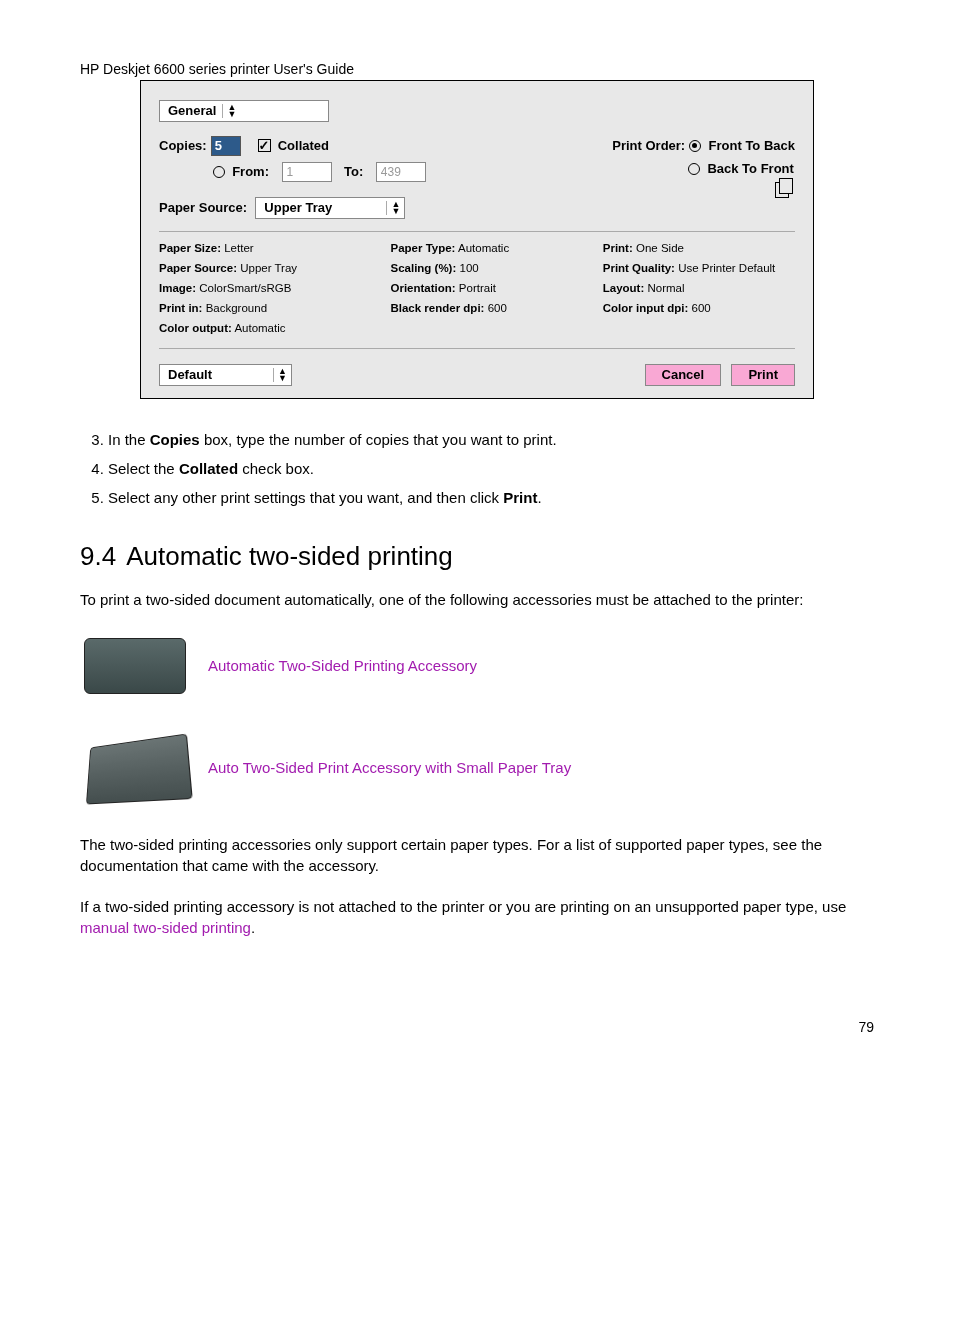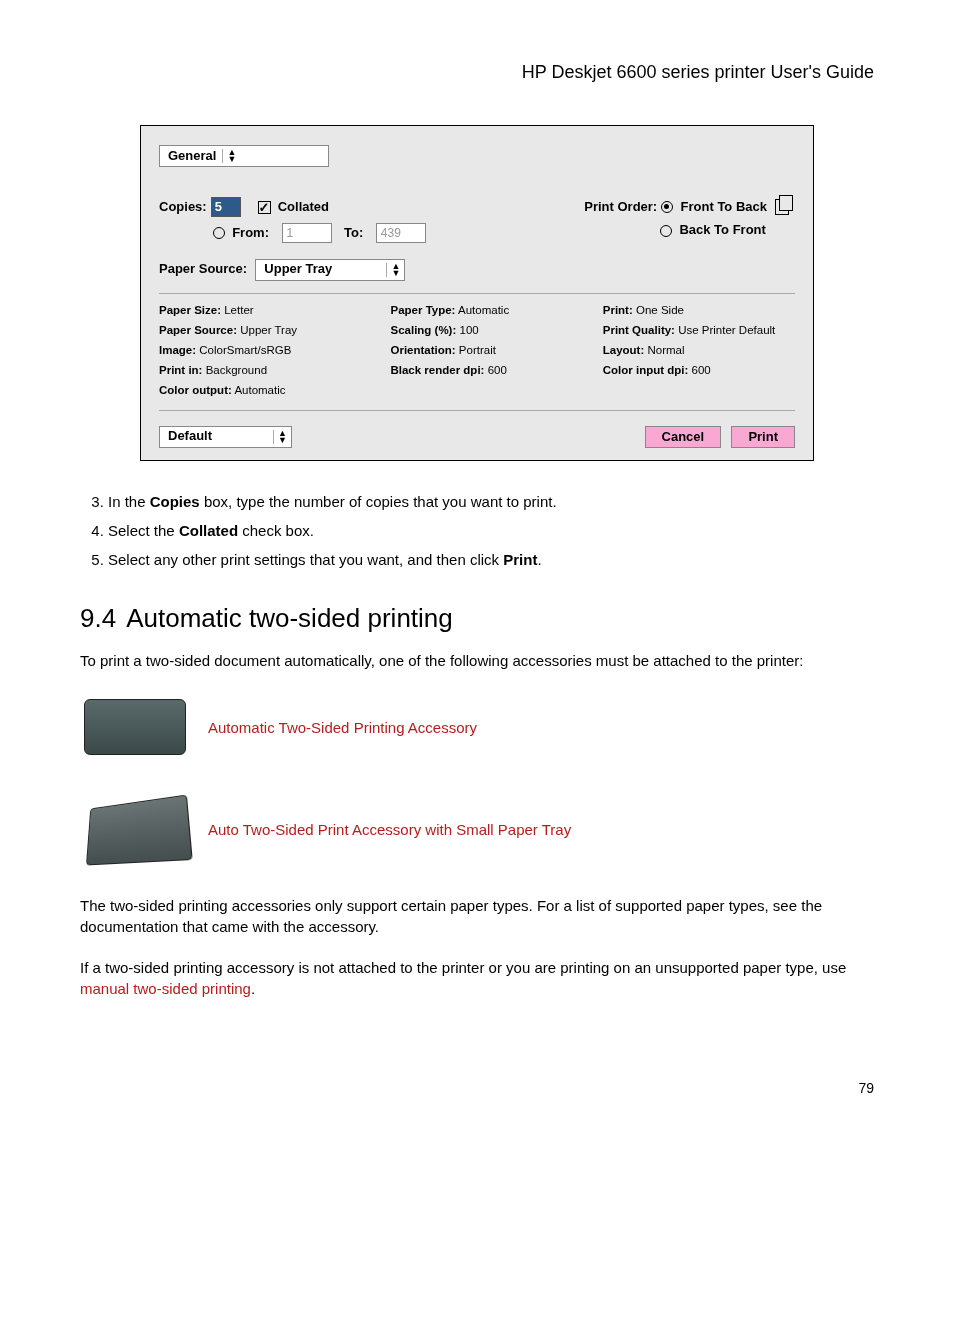--- a/index.html
+++ b/index.html
@@ -6,23 +6,21 @@
     body {
       font-family: Arial, Helvetica, sans-serif;
       font-size: 15px;
       color: #000;
       background: #fff;
       width: 954px;
       padding: 60px 80px 60px 80px;
       line-height: 1.4;
     }
     .header-text {
-      font-size: 18px;
-      margin-bottom: 40px;
-      text-align: right;
+      font-size: 14px;
     }
     .dialog-wrapper {
       margin: 0 60px 30px 60px;
     }
     .dialog {
       border: 1px solid #000;
       background: #e8e8e8;
       padding: 18px 18px 12px 18px;
       position: relative;
     }
@@ -37,24 +35,24 @@
       font-weight: bold;
     }
     .dropdown-arrows {
       border-left: 1px solid #aaa;
       margin-left: 6px;
       padding-left: 4px;
       font-size: 9px;
       line-height: 7px;
     }
     .dropdown-arrows span { display: block; }
-    .row1 { margin-bottom: 28px; }
+    .row1 { margin-bottom: 12px; }
     .row2 { display: flex; justify-content: space-between; align-items: flex-start; }
     .left-col { flex: 1; }
-    .right-col { display: flex; align-items: flex-start; }
+    .right-col { display: flex; align-items: flex-end; flex-direction: column; }
     .copies-input {
       width: 30px;
       height: 20px;
       background: #2d5a8a;
       color: #fff;
       border: 1px solid #555;
       text-align: left;
       padding-left: 3px;
       font-size: 13px;
       font-weight: bold;
@@ -199,21 +197,21 @@
       border: 1px solid #222;
     }
     .dup-tray {
       position: absolute;
       inset: 6px 2px 2px 2px;
       background: linear-gradient(#6a7474,#444e4e);
       border-radius: 4px;
       border: 1px solid #222;
       transform: perspective(200px) rotateX(18deg) rotateY(-18deg);
     }
-    .link { color: #b91c1c; }
+    .link { color: #a21caf; }
     .bold { font-weight: bold; }
     .page-num {
       text-align: right;
       font-size: 14px;
       margin-top: 80px;
     }
   </style>
 </head>
 <body>
 

